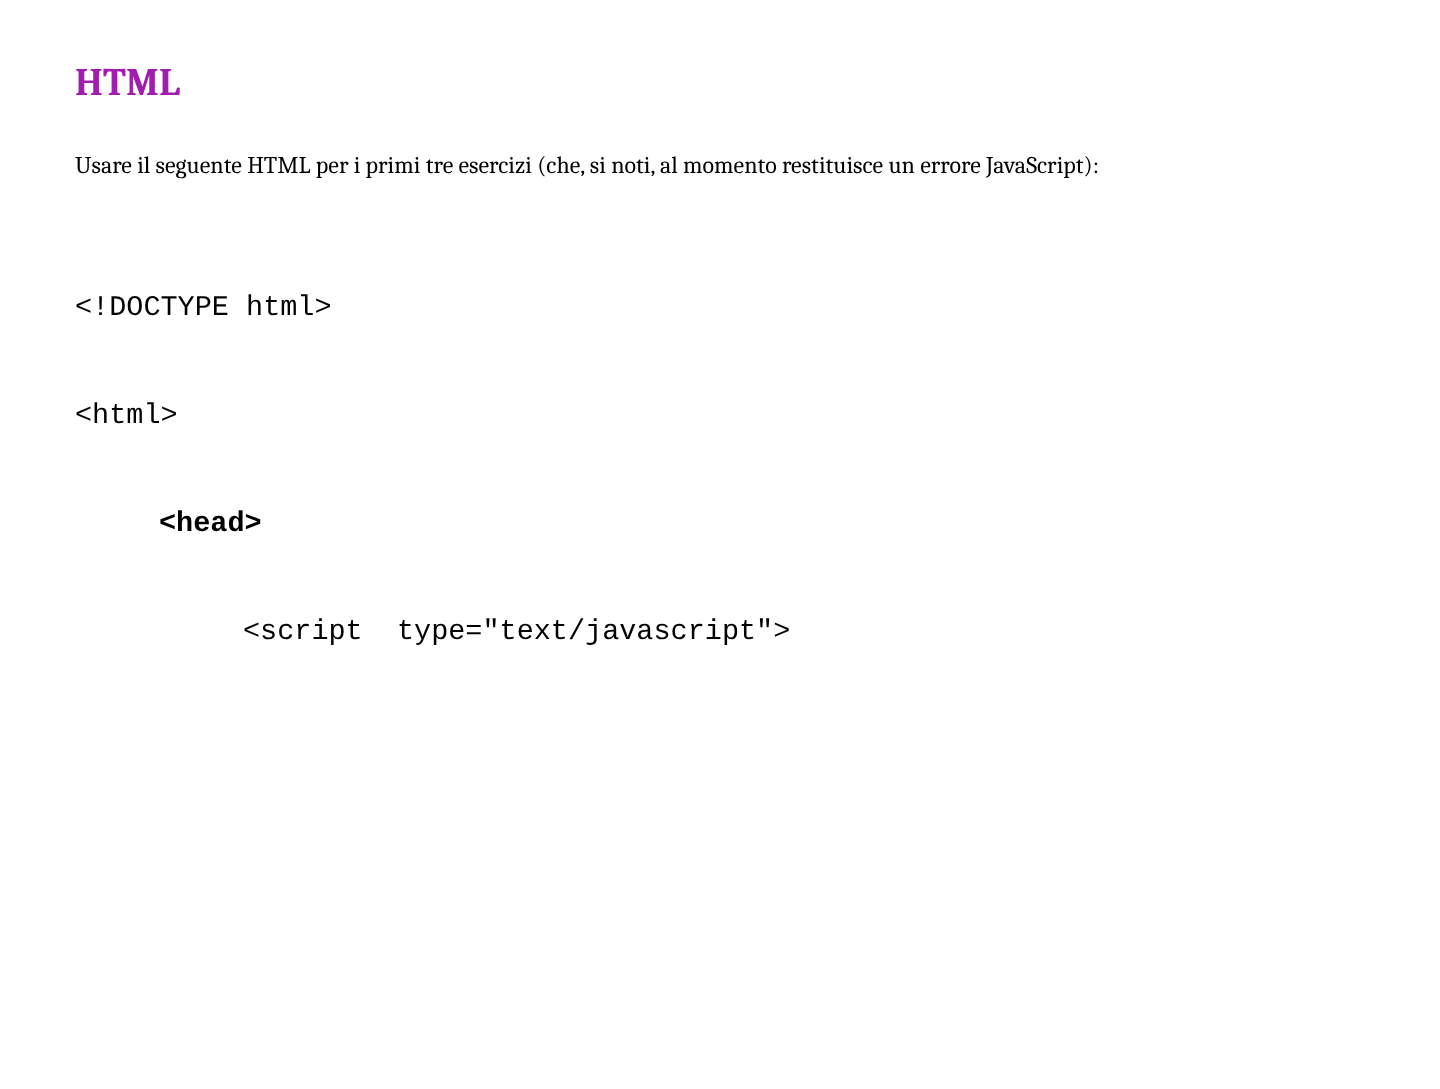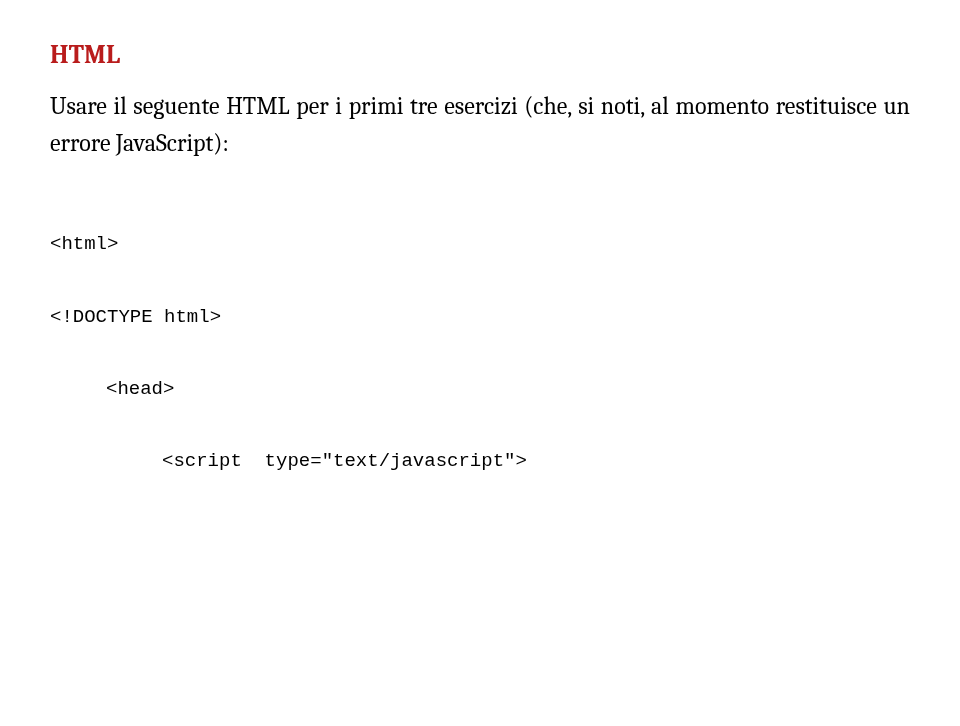--- a/index.html
+++ b/index.html
@@ -5,51 +5,51 @@
   body {
     margin: 0;
     padding: 40px 50px;
     background: #fff;
     font-family: Cambria, Georgia, serif;
     color: #000;
     width: 960px;
     box-sizing: border-box;
   }
   .heading {
-    color: #b91c1c;
+    color: #a21caf;
     font-size: 26px;
     font-weight: bold;
     font-family: Cambria, Georgia, serif;
-    margin-bottom: 18px;
+    margin-bottom: 28px;
   }
   .intro {
-    font-size: 24px;
+    font-size: 16px;
     line-height: 1.55;
     text-align: justify;
     margin-bottom: 28px;
   }
   .code {
     font-family: "Courier New", Courier, monospace;
     font-size: 19px;
     line-height: 1.9;
     white-space: pre;
   }
-  .indent1 { padding-left: 56px; }
+  .indent1 { padding-left: 56px; font-weight: bold; }
   .indent2 { padding-left: 112px; }
 </style>
 </head>
 <body>
 
 <div class="heading">HTML</div>
 
 <div class="intro">Usare il seguente HTML per i primi tre esercizi (che, si noti, al momento restituisce un errore JavaScript):</div>
 
 <div class="code">
+<div>&lt;!DOCTYPE html&gt;</div>
 <div>&lt;html&gt;</div>
-<div>&lt;!DOCTYPE html&gt;</div>
 <div class="indent1">&lt;head&gt;</div>
 <div class="indent2">&lt;script  type="text/javascript"&gt;</div>
 <div>&nbsp;</div>
 
 
 
 
 
 
 </div>

